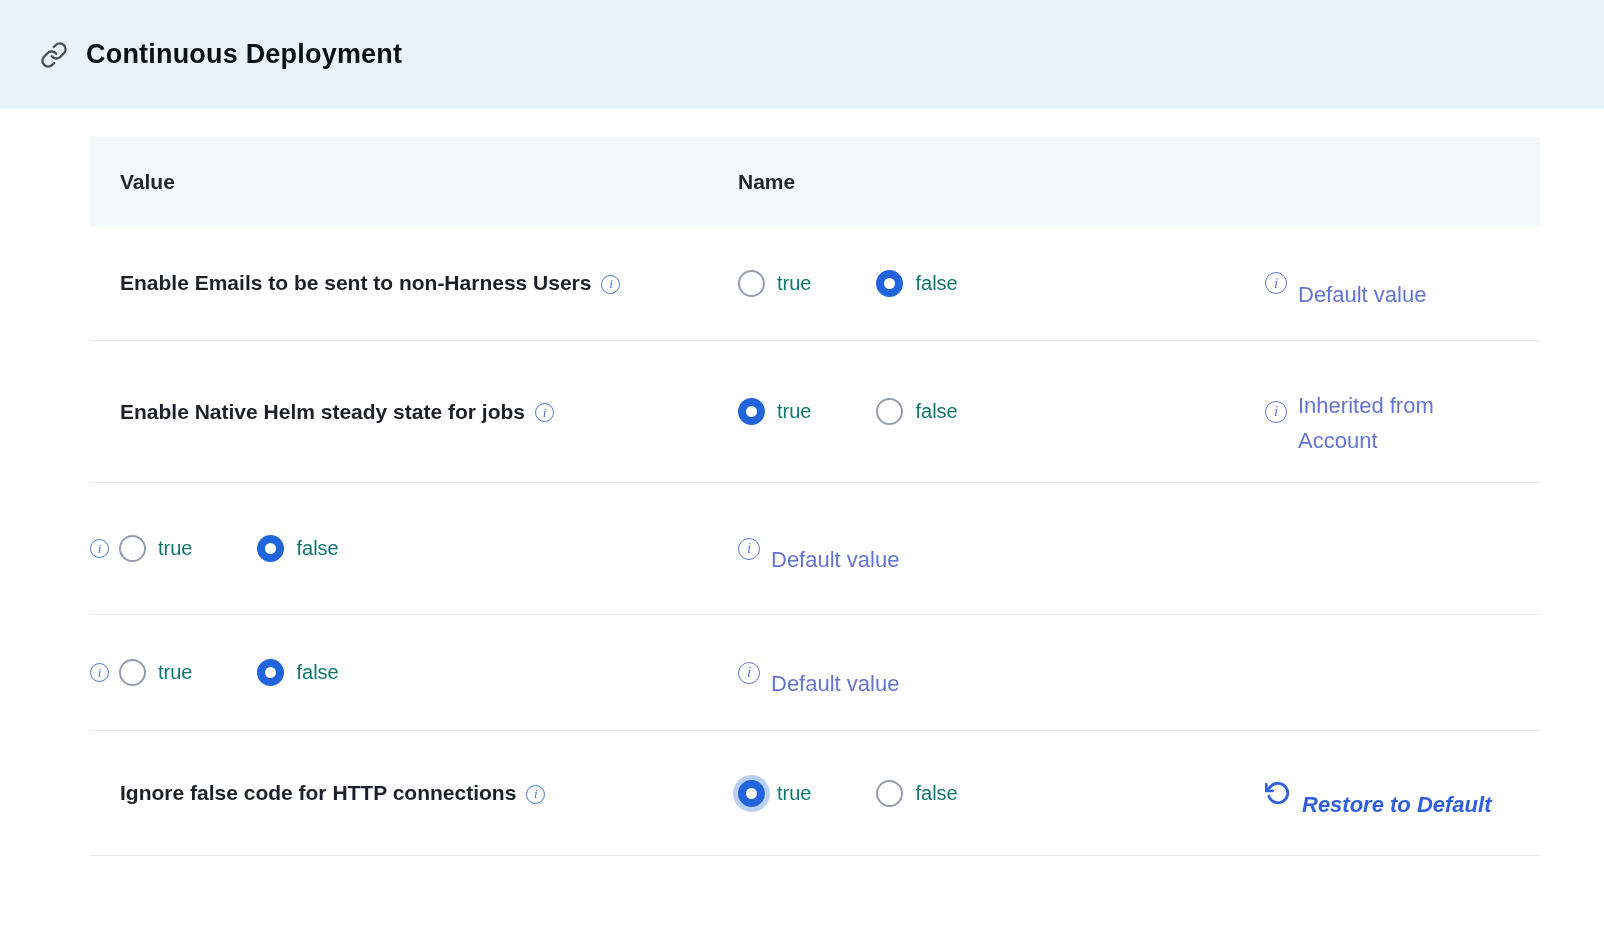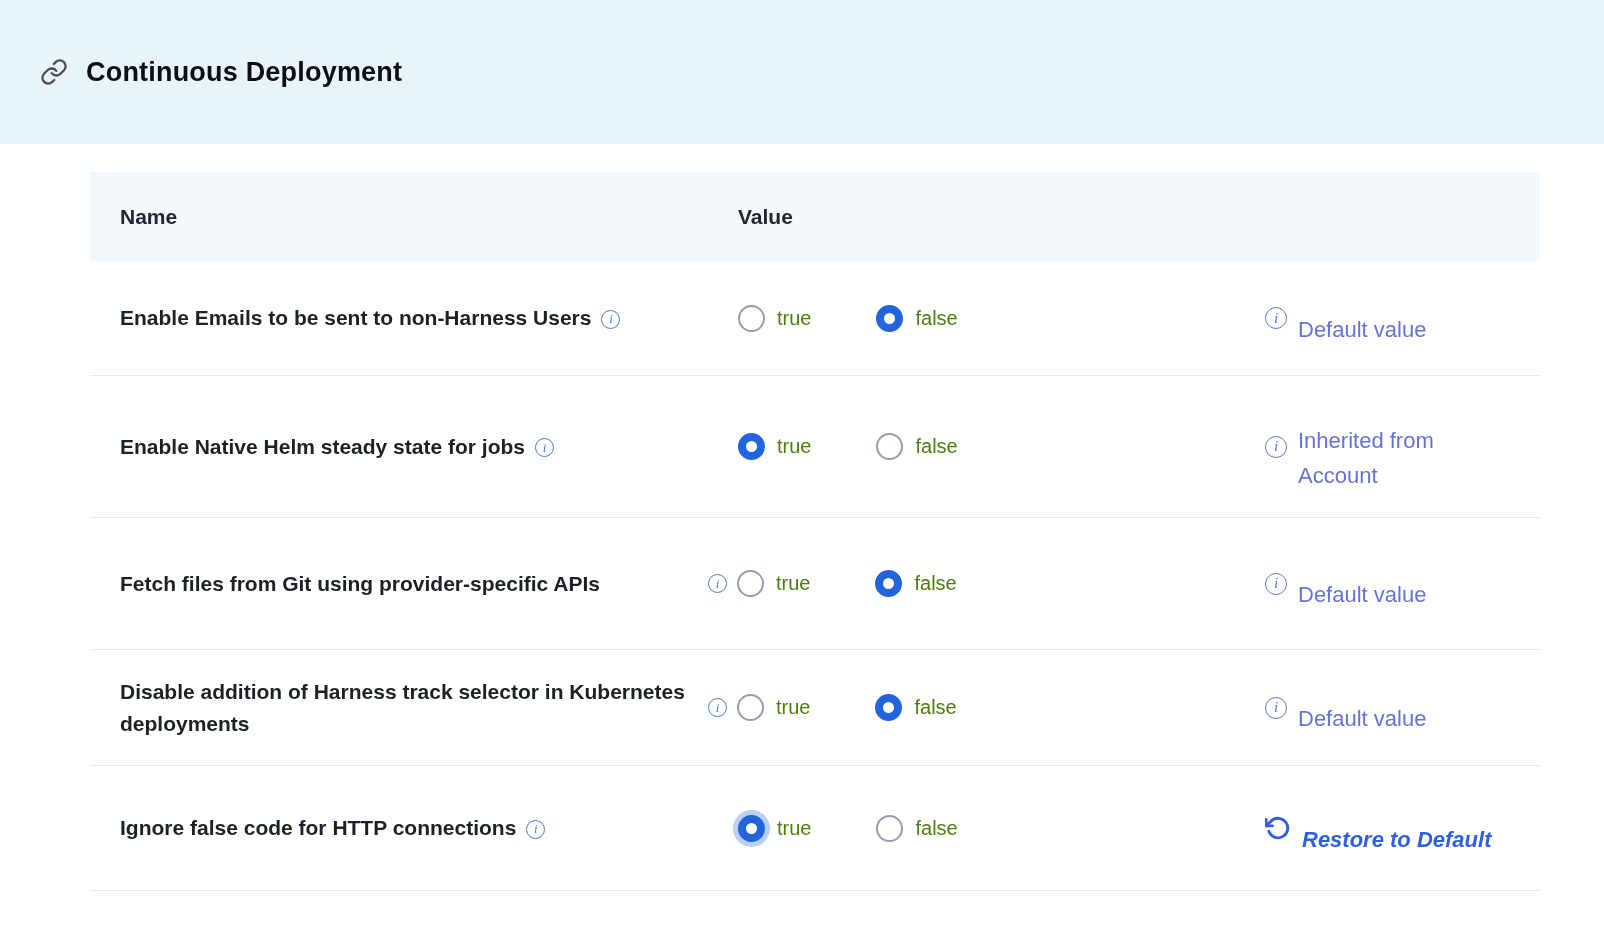--- a/index.html
+++ b/index.html
@@ -6,21 +6,21 @@
   html, body {
     width: 1604px;
     height: 926px;
     background: #ffffff;
     font-family: "Liberation Sans", "DejaVu Sans", sans-serif;
     overflow: hidden;
   }
 
   
   .banner {
-    height: 144px;
+    height: 109px;
     background: var(--banner-bg, #e8f4f9);
     display: flex;
     align-items: center;
     padding-left: 40px;
   }
   .link-icon {
     display: inline-flex;
     align-items: center;
     justify-content: center;
     width: 28px;
@@ -122,21 +122,21 @@
   }
   .radio.selected {
     border: 8.5px solid var(--radio-selected, #2264db);
   }
   .radio.focused {
     box-shadow: 0 0 0 5px rgba(83, 136, 224, 0.40);
   }
   .radio-label {
     margin-left: 12px;
     font-size: 20px;
-    color: #4d7c0f;
+    color: #0f766e;
   }
 
   
   .status-cell {
     display: flex;
     align-items: center;
     gap: 11px;
   }
   .status-text {
     font-size: 22px;
@@ -173,22 +173,22 @@
         <path d="M10 13a5 5 0 0 0 7.54.54l3-3a5 5 0 0 0-7.07-7.07l-1.72 1.71"></path>
         <path d="M14 11a5 5 0 0 0-7.54-.54l-3 3a5 5 0 0 0 7.07 7.07l1.71-1.71"></path>
       </svg>
     </span>
     <h1 class="page-title">Continuous Deployment</h1>
   </header>
 
   <div class="settings-table">
 
     <div class="thead">
+      <div>Value</div>
       <div>Name</div>
-      <div>Value</div>
       <div></div>
     </div>
 
     <div class="row h115">
       <div class="name-cell">
         <span>Enable Emails to be sent to non-Harness Users</span><span class="info-icon">i</span>
       </div>
       <div class="value-cell">
         <span class="radio-option">
           <span class="radio"></span>
@@ -219,44 +219,38 @@
           <span class="radio-label">false</span>
         </span>
       </div>
       <div class="status-cell">
         <span class="info-icon">i</span>
         <span class="status-text">Inherited from Account</span>
       </div>
     </div>
 
     <div class="row h132">
-      <div class="name-cell">
-        <span>Fetch files from Git using provider-specific APIs</span>
-      </div>
       <div class="value-cell has-leading-info">
         <span class="info-icon">i</span>
         <span class="radio-option">
           <span class="radio"></span>
           <span class="radio-label">true</span>
         </span>
         <span class="radio-option">
           <span class="radio selected"></span>
           <span class="radio-label">false</span>
         </span>
       </div>
       <div class="status-cell">
         <span class="info-icon">i</span>
         <span class="status-text">Default value</span>
       </div>
     </div>
 
     <div class="row h116">
-      <div class="name-cell">
-        <span>Disable addition of Harness track selector in Kubernetes deployments</span>
-      </div>
       <div class="value-cell has-leading-info">
         <span class="info-icon">i</span>
         <span class="radio-option">
           <span class="radio"></span>
           <span class="radio-label">true</span>
         </span>
         <span class="radio-option">
           <span class="radio selected"></span>
           <span class="radio-label">false</span>
         </span>

